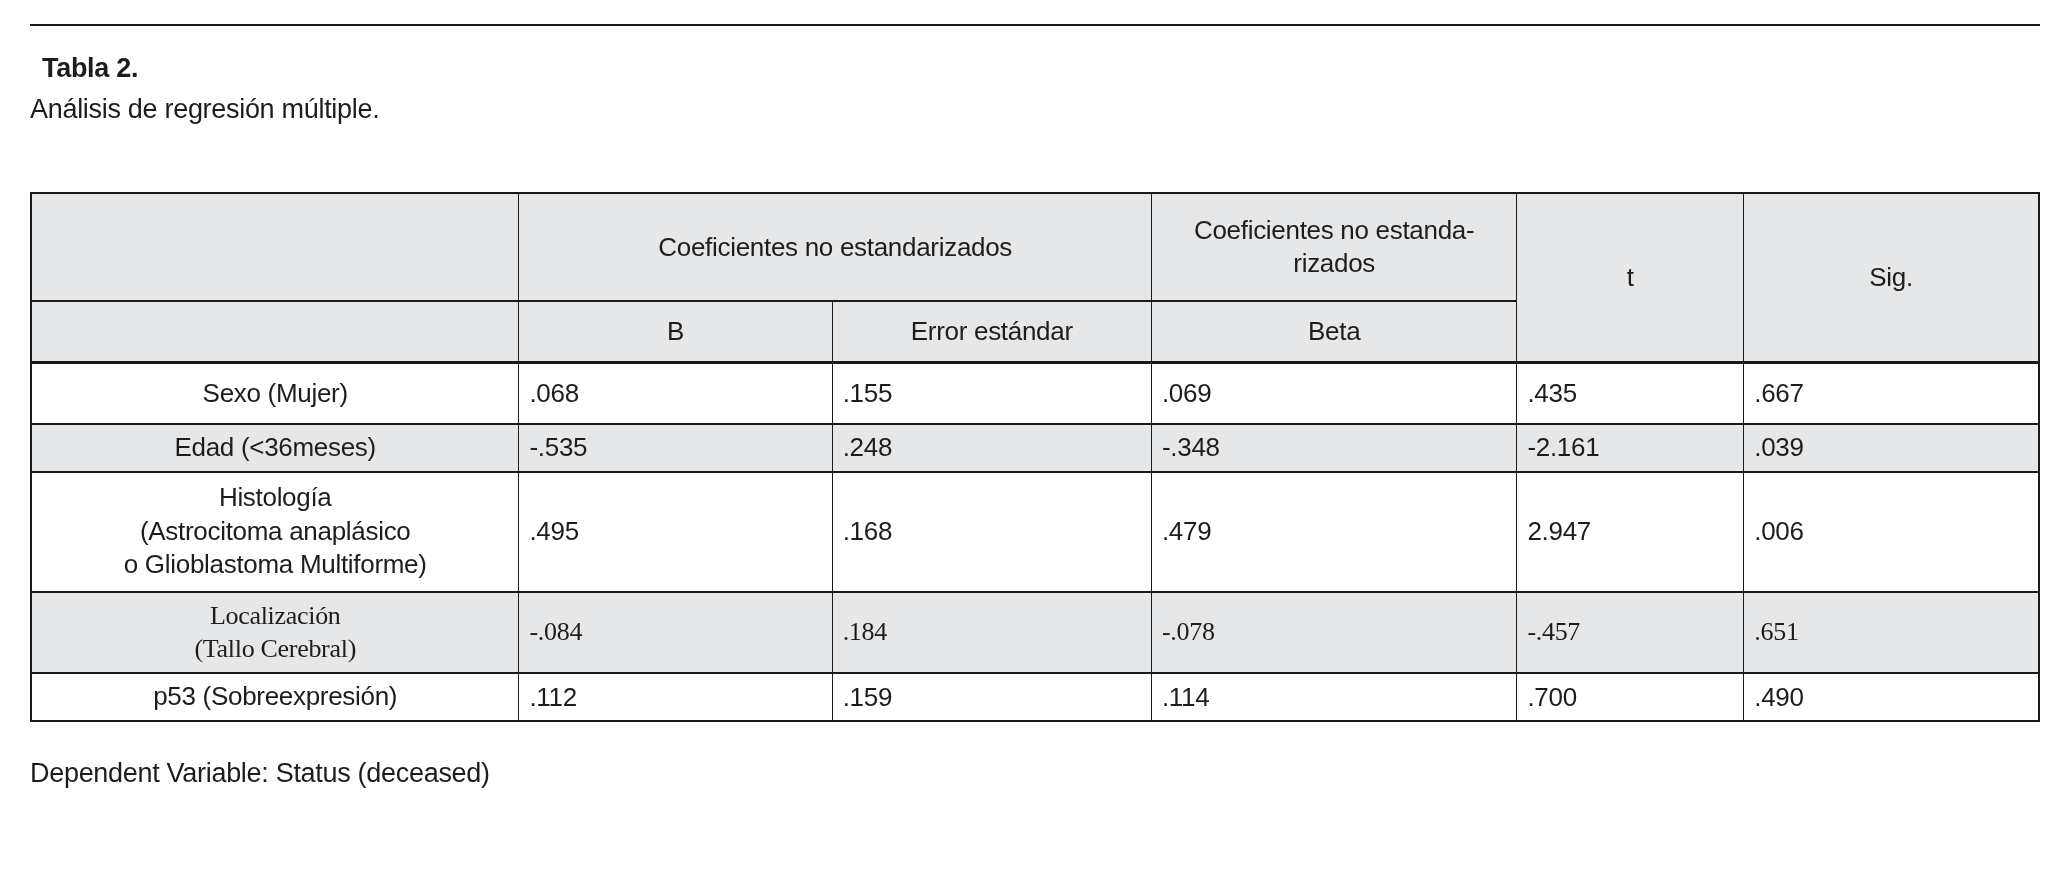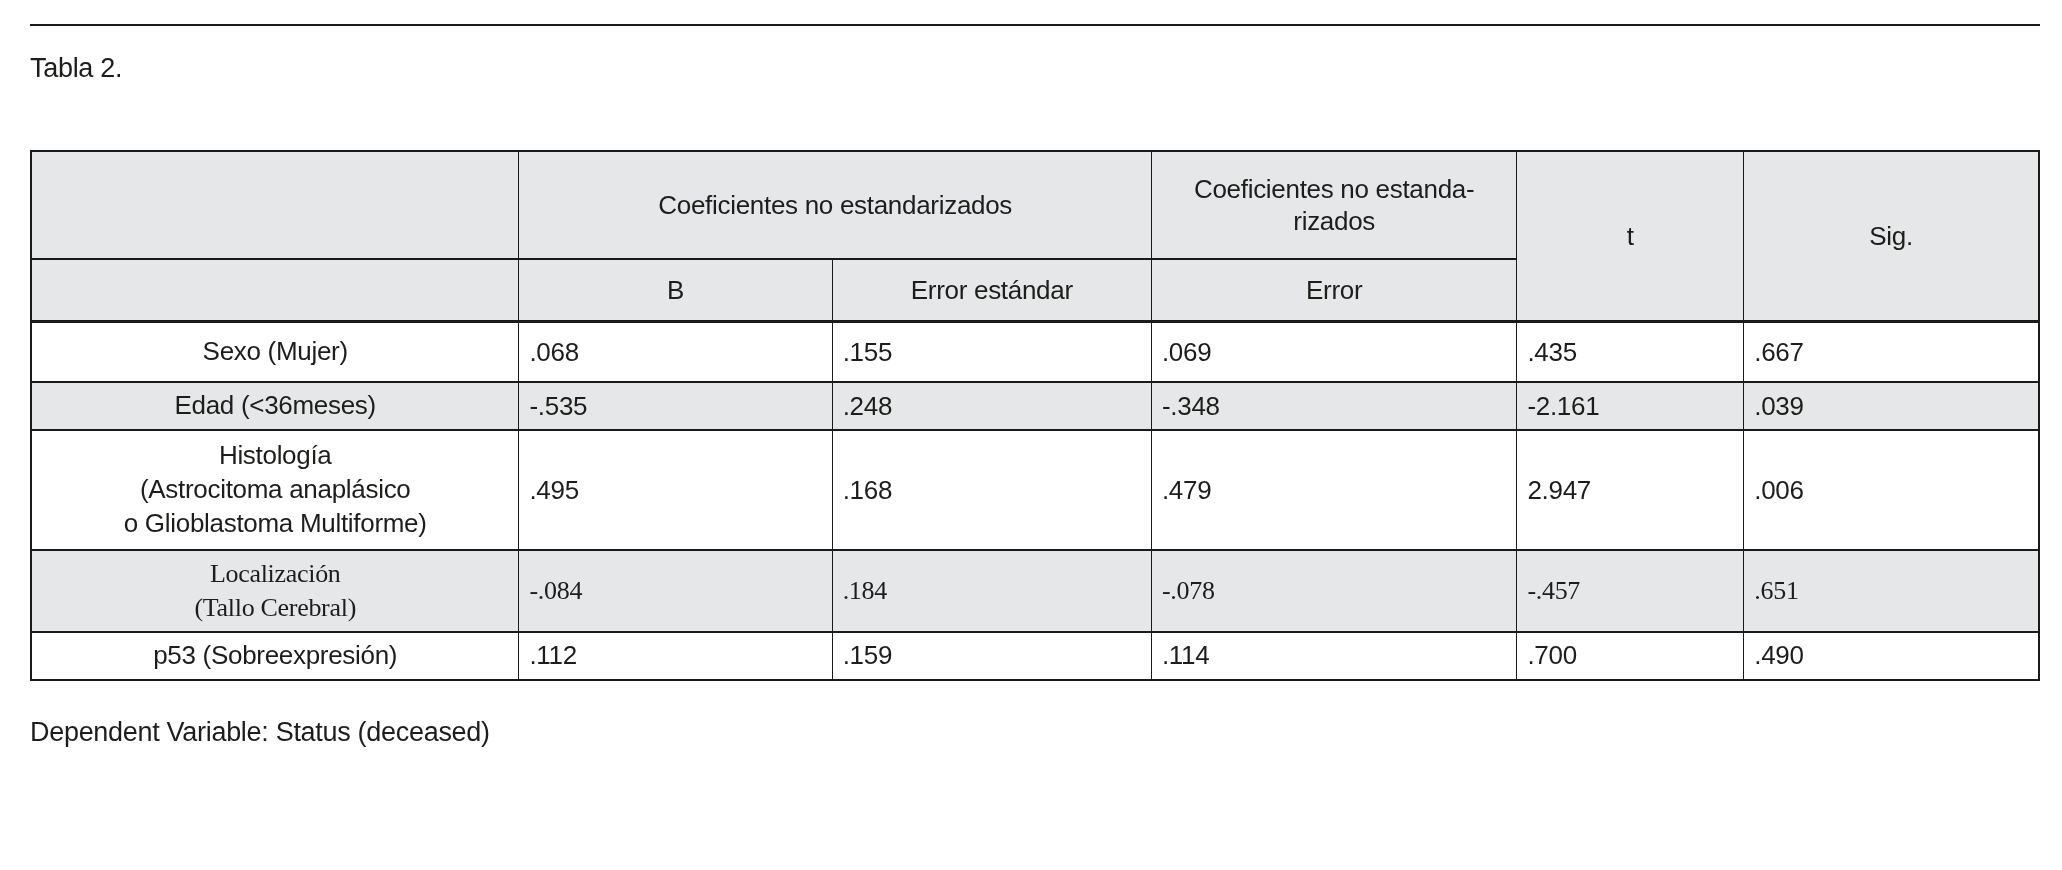--- a/index.html
+++ b/index.html
@@ -18,23 +18,23 @@
     font-family: "Liberation Sans", "DejaVu Sans", sans-serif;
     color: #1d1d1b;
     letter-spacing: -0.3px;
   }
   .top-rule {
     border: none;
     border-top: 2px solid #1a1a1a;
     margin: 24px 0 0 0;
   }
   .table-title {
-    margin: 26px 0 0 0;
+    margin: 26px 0 0 12px;
     font-size: 27px;
-    font-weight: normal;
+    font-weight: bold;
     line-height: 1.2;
   }
   .table-subtitle {
     margin: 9px 0 0 0;
     font-size: 27px;
     font-weight: normal;
     line-height: 1.2;
   }
   table.reg-table {
     border-collapse: collapse;
@@ -98,20 +98,21 @@
   }
 </style>
 </head>
 <body>
 
 <div class="page">
 
   <hr class="top-rule">
 
   <p class="table-title">Tabla 2.</p>
+  <p class="table-subtitle">Análisis de regresión múltiple.</p>
 
   <table class="reg-table">
     <colgroup>
       <col class="c-label">
         <col class="c-b">
         <col class="c-se">
         <col class="c-beta">
         <col class="c-t">
         <col class="c-sig">
     </colgroup>
@@ -121,21 +122,21 @@
         <th class="group-head" colspan="2">Coeficientes no estandarizados</th>
         <th class="group-head">Coeficientes no estanda-
 rizados</th>
         <th class="span-head" rowspan="2">t</th>
         <th class="span-head" rowspan="2">Sig.</th>
       </tr>
       <tr class="hrow-2 stripe">
         <td></td>
         <th class="sub-head">B</th>
         <th class="sub-head">Error estándar</th>
-        <th class="sub-head">Error</th>
+        <th class="sub-head">Beta</th>
       </tr>
     </thead>
     <tbody>
       <tr class="r-sexo">
         <td class="row-label">Sexo (Mujer)</td>
         <td class="val">.068</td>
         <td class="val">.155</td>
         <td class="val">.069</td>
         <td class="val">.435</td>
         <td class="val">.667</td>

